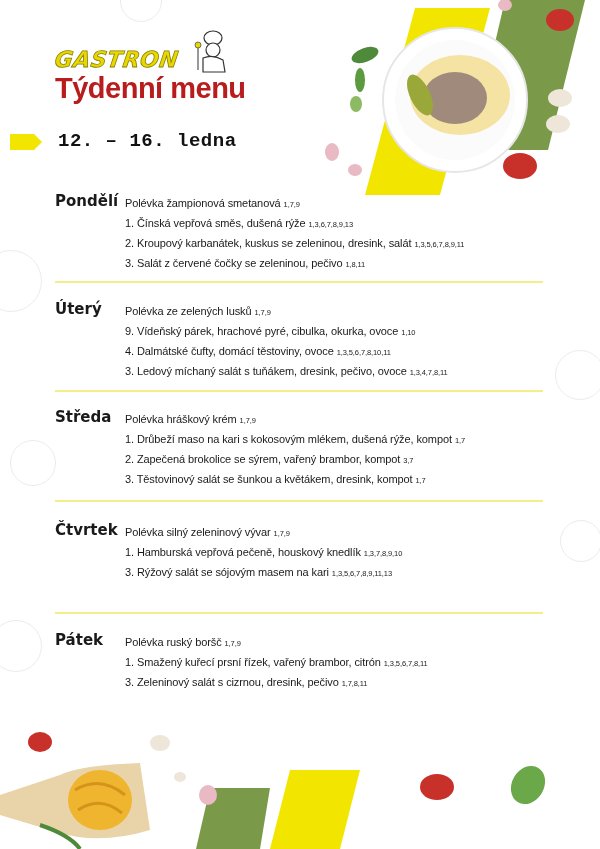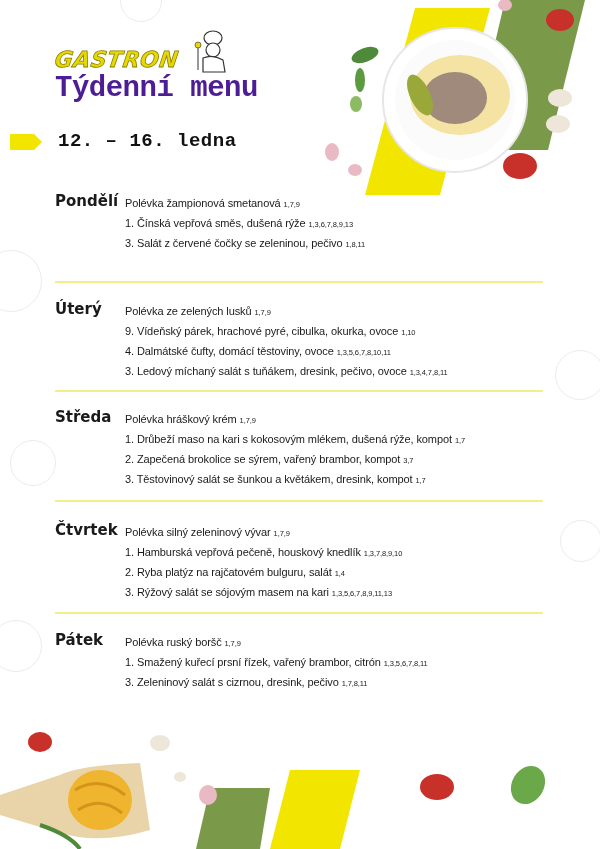--- a/index.html
+++ b/index.html
@@ -15,22 +15,22 @@
     .logo-row { position: absolute; left: 55px; top: 36px; display: flex; align-items: center; }
     .logo-text {
       font-family: "DejaVu Sans", sans-serif; font-weight: bold; font-style: italic;
       font-size: 22px; color: #e6d800; letter-spacing: 0.5px;
       -webkit-text-stroke: 0.8px #8a8000;
       transform: skewX(-8deg);
     }
     .chef { margin-left: 10px; width: 40px; height: 46px; position: relative; top: -6px; }
     .page-title {
       position: absolute; left: 55px; top: 72px;
-      font-family: Liberation Mono, monospace; font-weight: bold; font-size: 29px;
-      color: #4c1d95; letter-spacing: -0.5px;
+      font-family: Liberation Sans, sans-serif; font-weight: bold; font-size: 29px;
+      color: #b91c1c; letter-spacing: -0.5px;
     }
     .date-tag { position: absolute; left: 10px; top: 134px; width: 32px; height: 16px; }
     .date-range {
       position: absolute; left: 58px; top: 130px;
       font-family: Liberation Mono, monospace; font-weight: bold; font-size: 19px; color: #111;
       letter-spacing: 0.5px;
     }
     
     .day { position: absolute; left: 55px; width: 490px; }
     .day-name {
@@ -95,20 +95,21 @@
 <svg class="date-tag" viewBox="0 0 32 16">
   <polygon points="0,0 24,0 32,8 24,16 0,16" fill="#f2e600"></polygon>
 </svg>
 <div class="date-range">12. – 16. ledna</div>
 
 <div class="day" style="top:192px;height:80px;">
   <div class="day-name">Pondělí</div>
   <div class="dishes">
     <div class="dish soup"><span>Polévka žampionová smetanová</span><span class="allergens">1,7,9</span></div>
     <div class="dish"><span>1. Čínská vepřová směs, dušená rýže</span><span class="allergens">1,3,6,7,8,9,13</span></div>
+    <div class="dish"><span>2. Kroupový karbanátek, kuskus se zeleninou, dresink, salát</span><span class="allergens">1,3,5,6,7,8,9,11</span></div>
     <div class="dish"><span>3. Salát z červené čočky se zeleninou, pečivo</span><span class="allergens">1,8,11</span></div>
   </div>
 </div>
 <div class="sep" style="top:281px;"></div>
 
 <div class="day" style="top:300px;height:80px;">
   <div class="day-name">Úterý</div>
   <div class="dishes">
     <div class="dish soup"><span>Polévka ze zelených lusků</span><span class="allergens">1,7,9</span></div>
     <div class="dish"><span>9. Vídeňský párek, hrachové pyré, cibulka, okurka, ovoce</span><span class="allergens">1,10</span></div>
@@ -127,21 +128,20 @@
     <div class="dish"><span>3. Těstovinový salát se šunkou a květákem, dresink, kompot</span><span class="allergens">1,7</span></div>
   </div>
 </div>
 <div class="sep" style="top:500px;"></div>
 
 <div class="day" style="top:521px;height:80px;">
   <div class="day-name">Čtvrtek</div>
   <div class="dishes">
     <div class="dish soup"><span>Polévka silný zeleninový vývar</span><span class="allergens">1,7,9</span></div>
     <div class="dish"><span>1. Hamburská vepřová pečeně, houskový knedlík</span><span class="allergens">1,3,7,8,9,10</span></div>
-    <div class="dish"><span>2. Ryba platýz na rajčatovém bulguru, salát</span><span class="allergens">1,4</span></div>
     <div class="dish"><span>3. Rýžový salát se sójovým masem na kari</span><span class="allergens">1,3,5,6,7,8,9,11,13</span></div>
   </div>
 </div>
 <div class="sep" style="top:612px;"></div>
 
 <div class="day" style="top:631px;height:80px;">
   <div class="day-name">Pátek</div>
   <div class="dishes">
     <div class="dish soup"><span>Polévka ruský boršč</span><span class="allergens">1,7,9</span></div>
     <div class="dish"><span>1. Smažený kuřecí prsní řízek, vařený brambor, citrón</span><span class="allergens">1,3,5,6,7,8,11</span></div>

